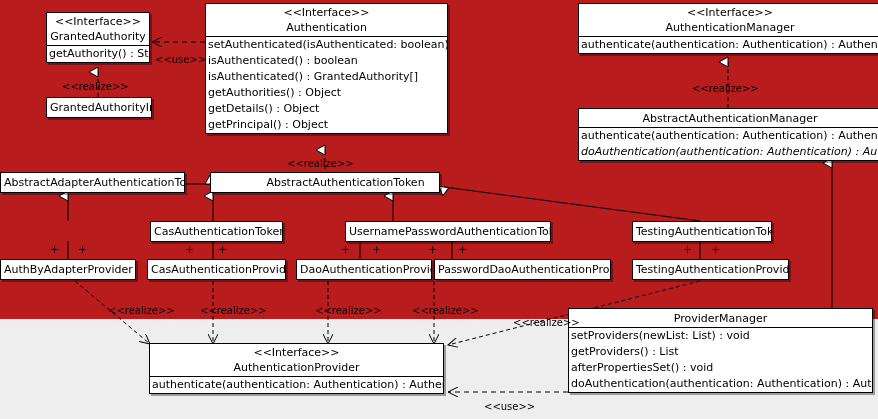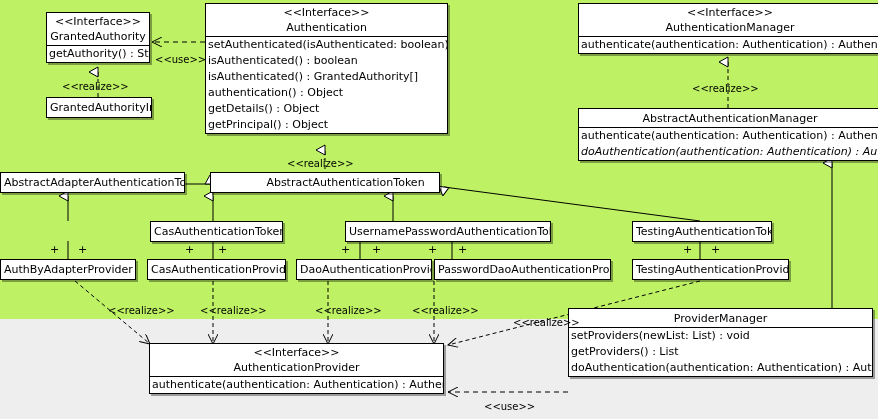--- a/index.html
+++ b/index.html
@@ -11,21 +11,21 @@
     width: 878px;
     height: 419px;
     background: #eeeeee;
     font-family: "DejaVu Sans", sans-serif;
     overflow: hidden;
   }
   #canvas {
     position: relative;
     width: 878px;
     height: 319px;
-    background: #bef264;
+    background: #b91c1c;
   }
   svg.edges {
     position: absolute;
     left: 0;
     top: 0;
     width: 878px;
     height: 419px;
     pointer-events: none;
   }
   
@@ -175,21 +175,21 @@
   <div class="uml-box" style="left:205px; top:3px; width:243px;">
     <div class="uml-head">
       <span class="stereo">&lt;&lt;Interface&gt;&gt;</span>
       <span class="cname">Authentication</span>
     </div>
     <div class="divider"></div>
     <div class="uml-ops">
       <div class="op">setAuthenticated(isAuthenticated: boolean) : void</div>
       <div class="op">isAuthenticated() : boolean</div>
       <div class="op">isAuthenticated() : GrantedAuthority[]</div>
-      <div class="op">authentication() : Object</div>
+      <div class="op">getAuthorities() : Object</div>
       <div class="op">getDetails() : Object</div>
       <div class="op">getPrincipal() : Object</div>
     </div>
   </div>
 
   <div class="uml-box" style="left:578px; top:3px; width:304px;">
     <div class="uml-head">
       <span class="stereo">&lt;&lt;Interface&gt;&gt;</span>
       <span class="cname">AuthenticationManager</span>
     </div>
@@ -283,20 +283,21 @@
   </div>
 
   <div class="uml-box" style="left:568px; top:308px; width:305px;">
     <div class="uml-head">
       <span class="cname">ProviderManager</span>
     </div>
     <div class="divider"></div>
     <div class="uml-ops">
       <div class="op">setProviders(newList: List) : void</div>
       <div class="op">getProviders() : List</div>
+      <div class="op">afterPropertiesSet() : void</div>
       <div class="op">doAuthentication(authentication: Authentication) : Authentication</div>
     </div>
   </div>
 
   <div class="edge-label" style="left:155px; top:54px;">&lt;&lt;use&gt;&gt;</div>
 
   <div class="edge-label" style="left:62px; top:81px;">&lt;&lt;realize&gt;&gt;</div>
 
   <div class="edge-label" style="left:287px; top:158px;">&lt;&lt;realize&gt;&gt;</div>
 

